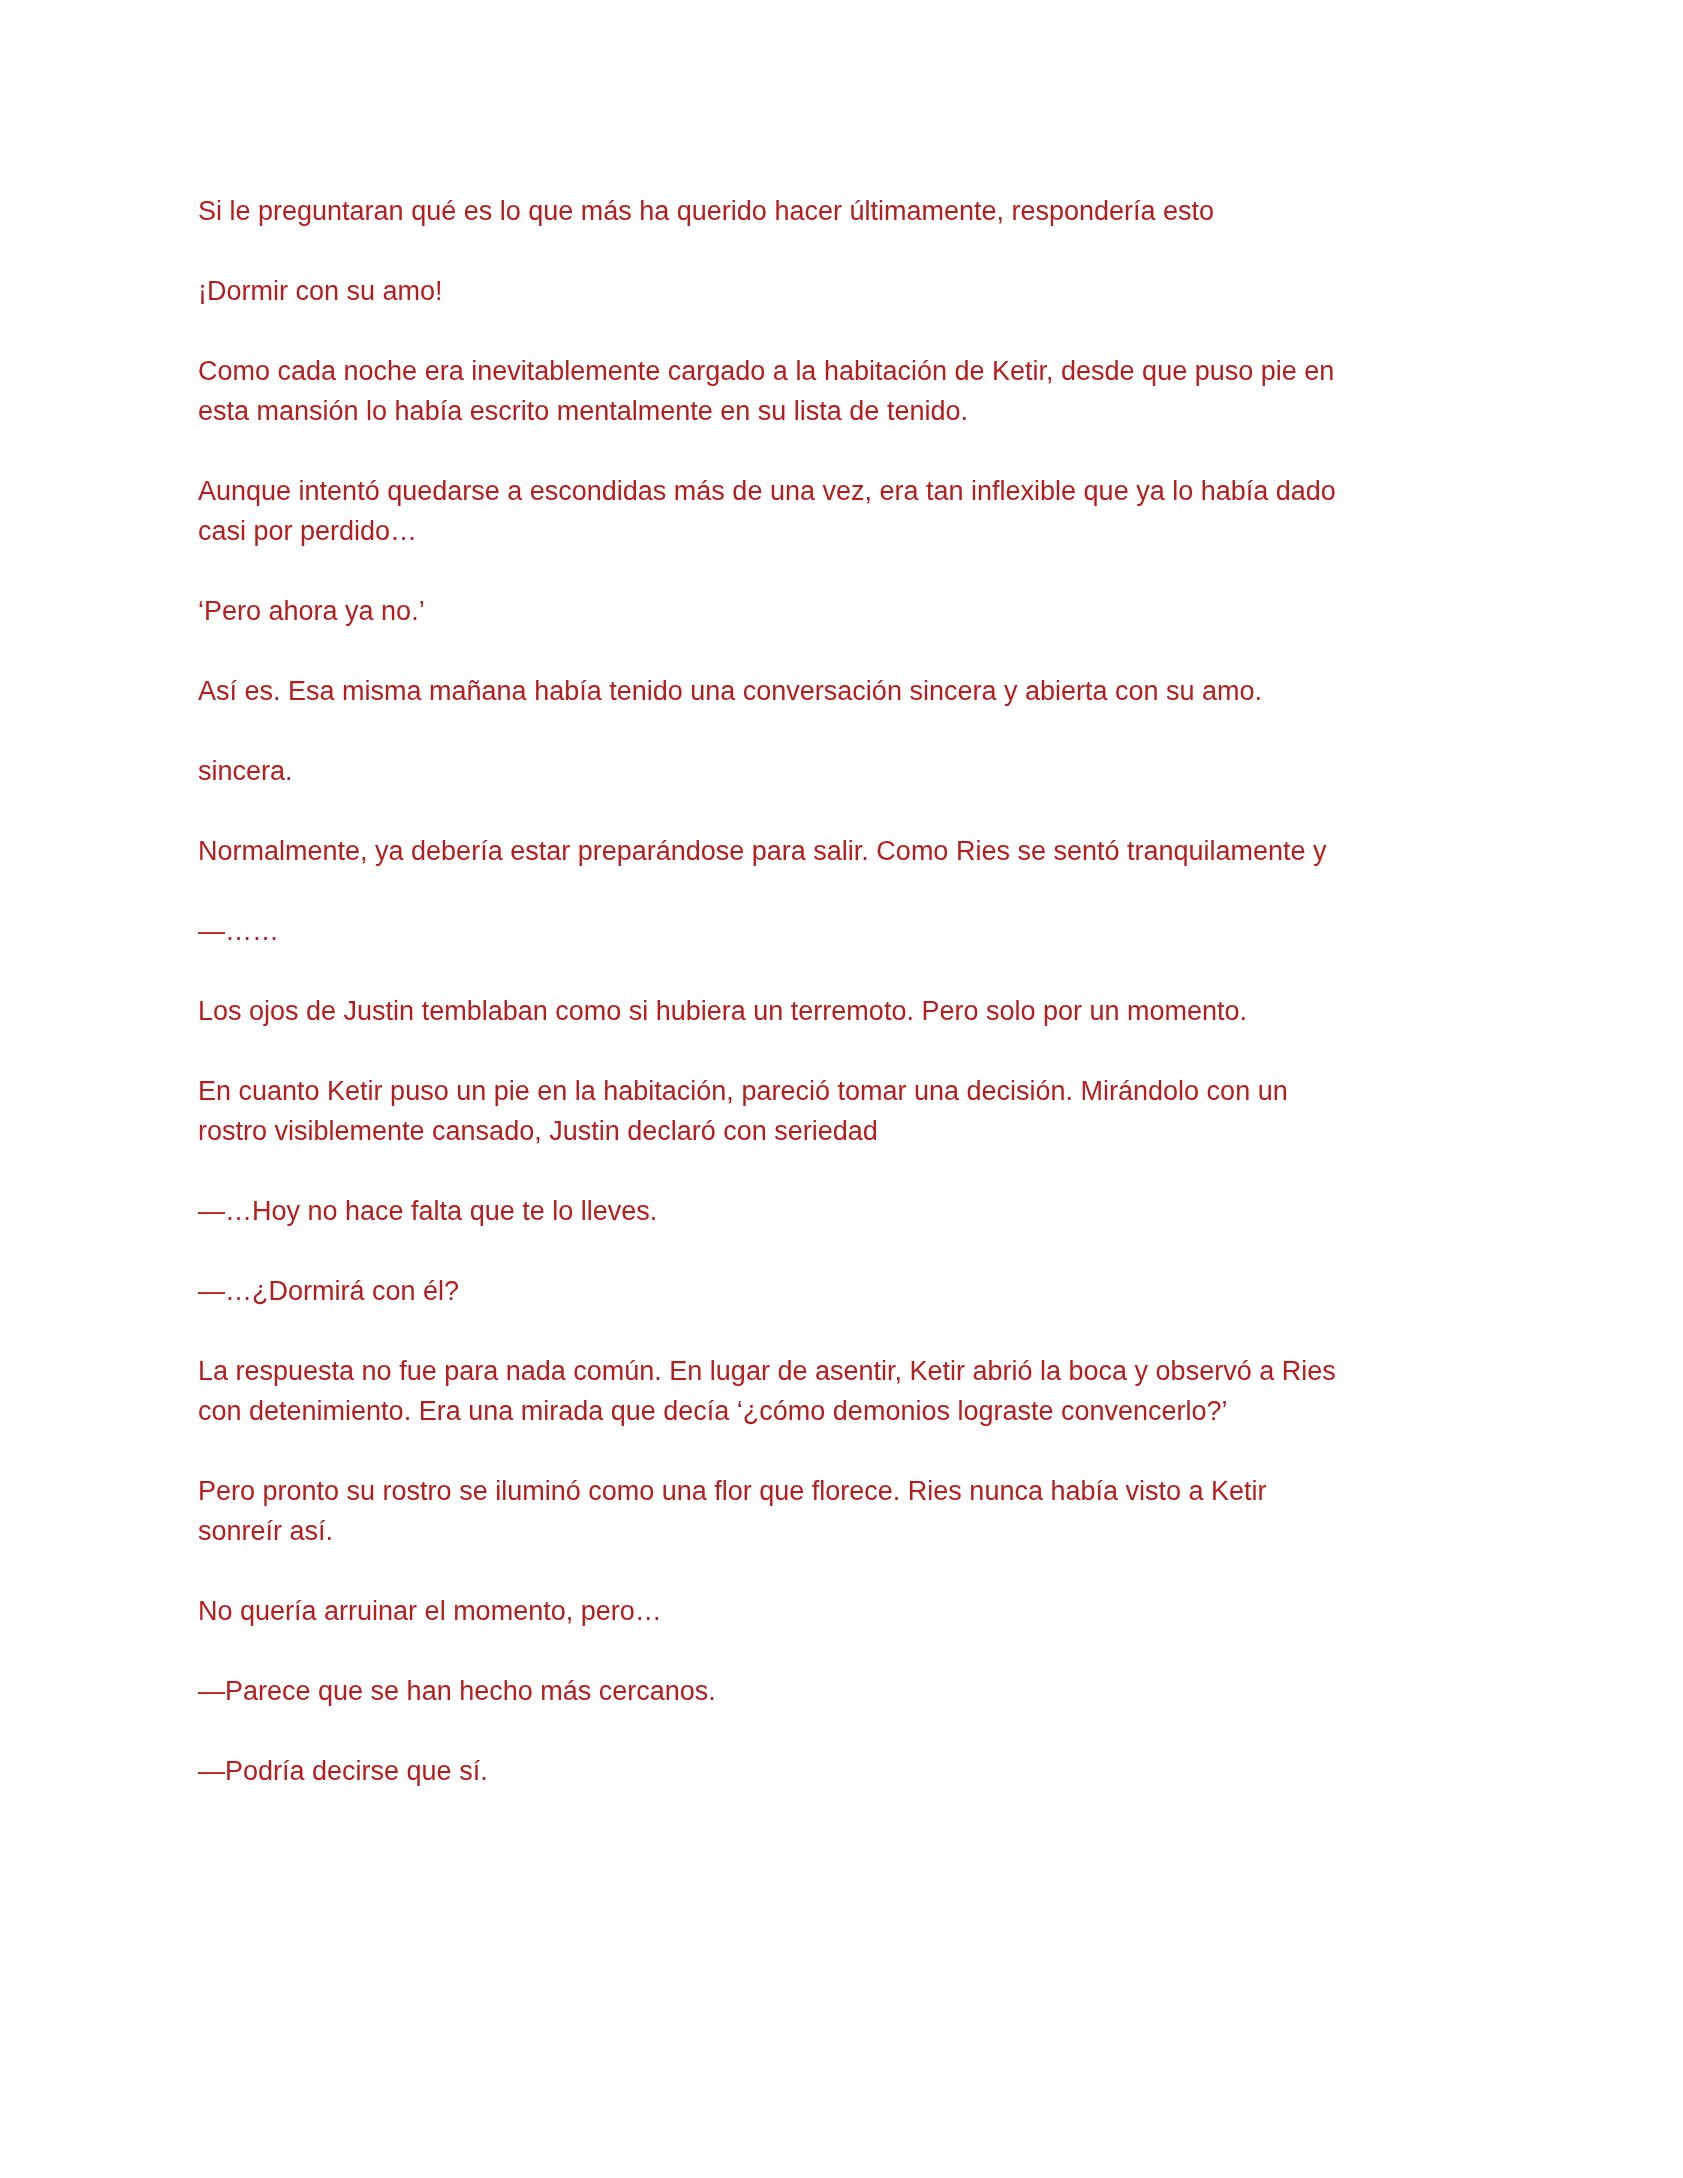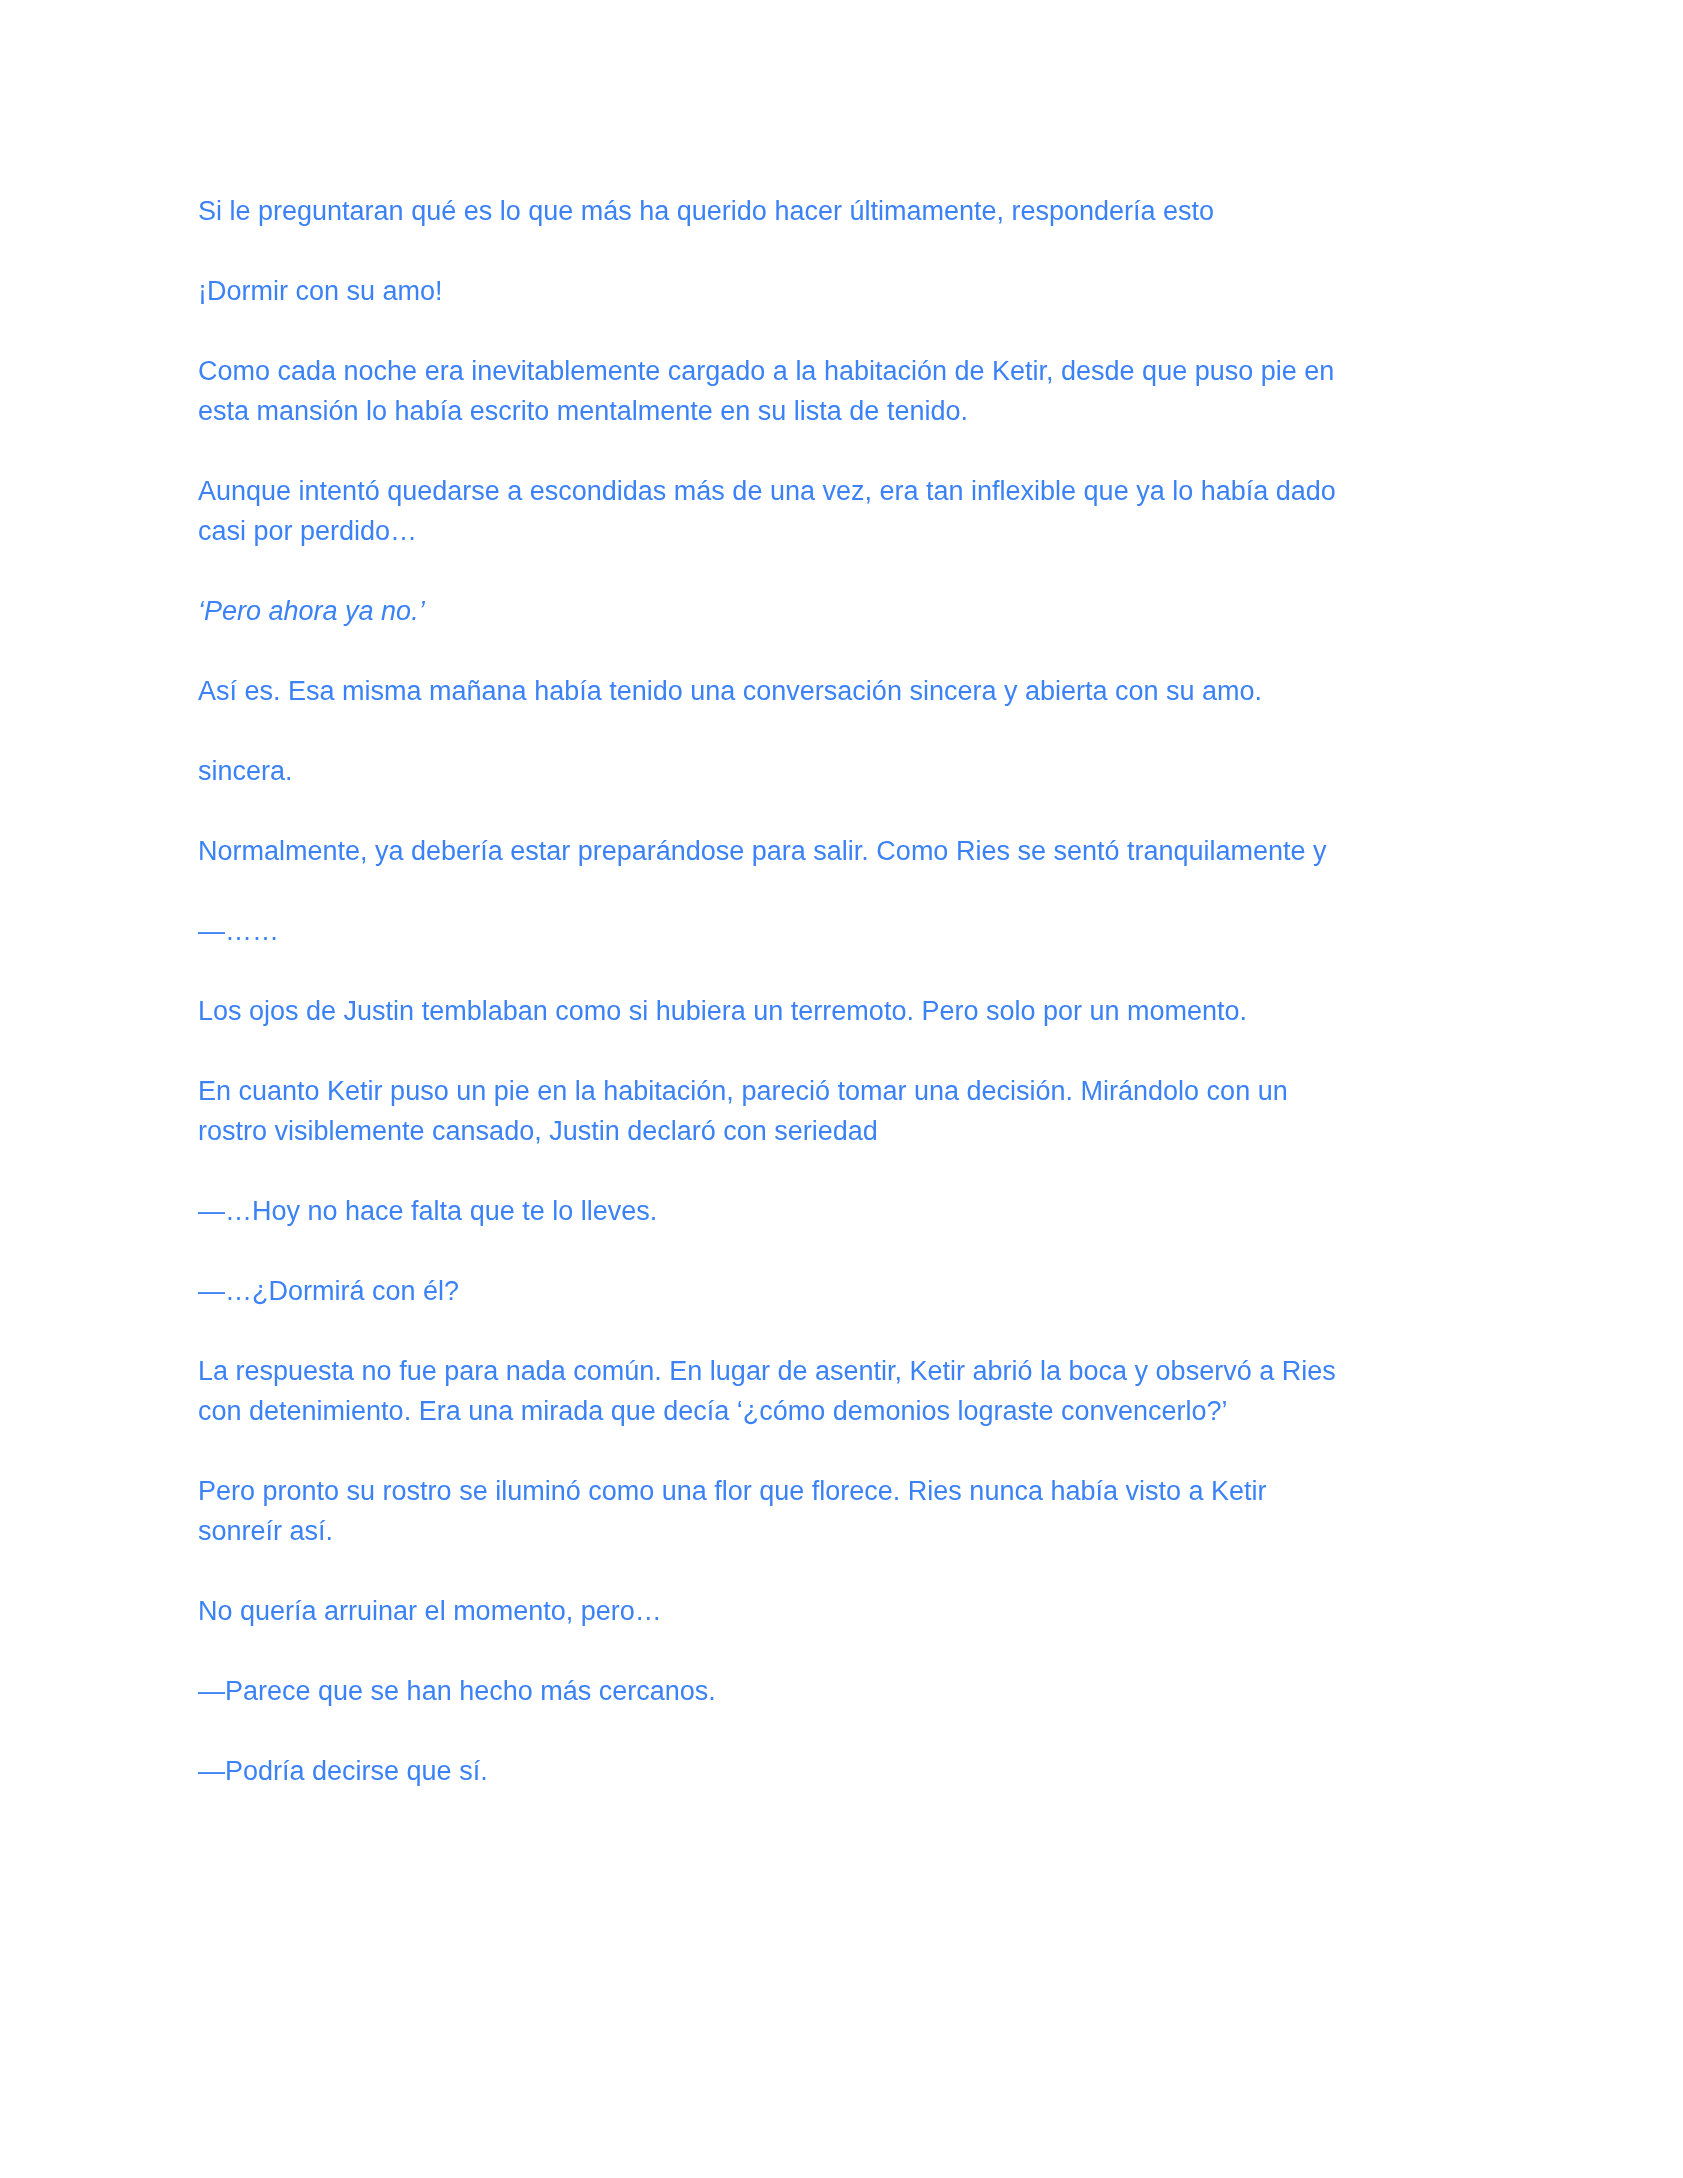--- a/index.html
+++ b/index.html
@@ -29,28 +29,27 @@
     font-weight: 400;
   }
   .para:last-child {
     margin-bottom: 0;
   }
   .para .line {
     display: block;
     white-space: pre;
   }
   .para.italic {
-    font-style: italic;
   }
 </style>
 </head>
 <body>
 
 <div class="page">
-  <main class="content" style="color: #3b82f6;">
+  <main class="content" style="color: #b91c1c;">
       <p class="para">
         <span class="line">Si le preguntaran qué es lo que más ha querido hacer últimamente, respondería esto</span>
       </p>
       <p class="para">
         <span class="line">¡Dormir con su amo!</span>
       </p>
       <p class="para">
         <span class="line">Como cada noche era inevitablemente cargado a la habitación de Ketir, desde que puso pie en</span>
         <span class="line">esta mansión lo había escrito mentalmente en su lista de tenido.</span>
       </p>

